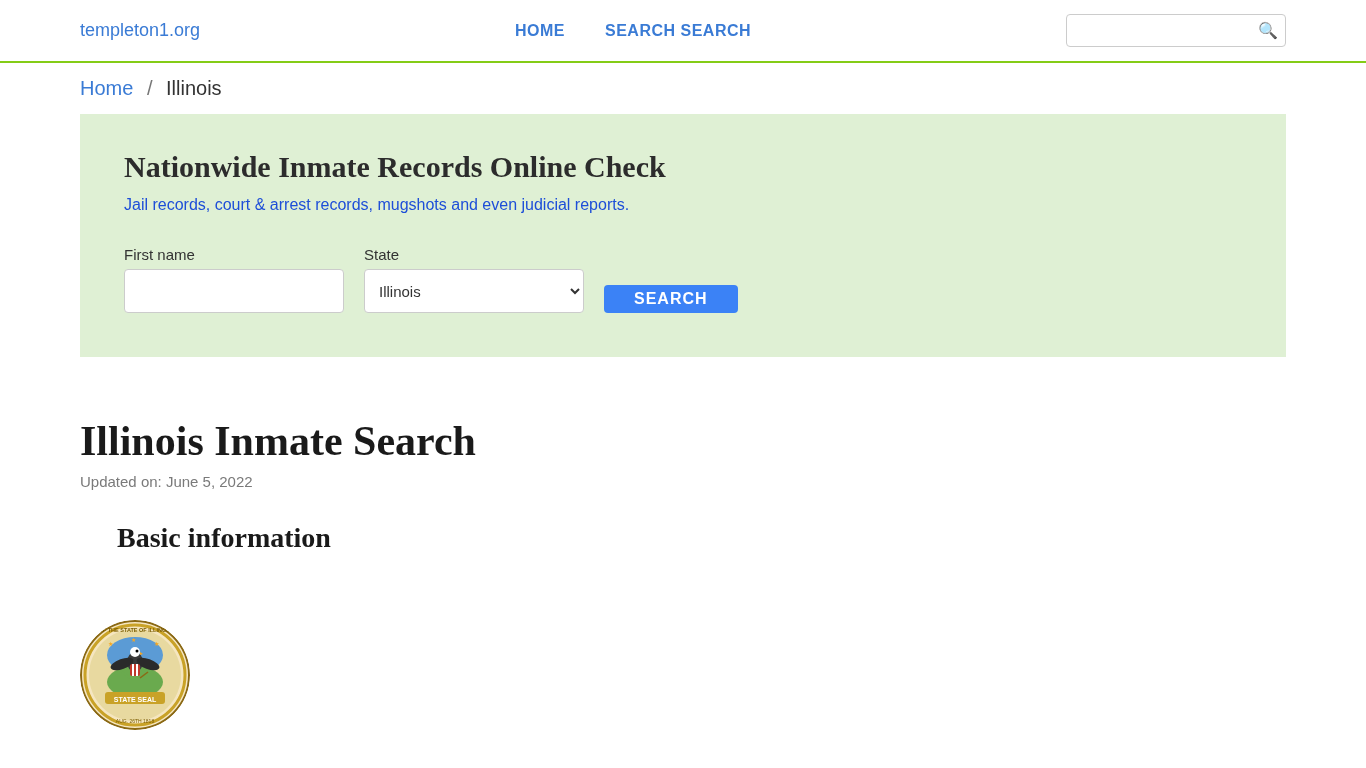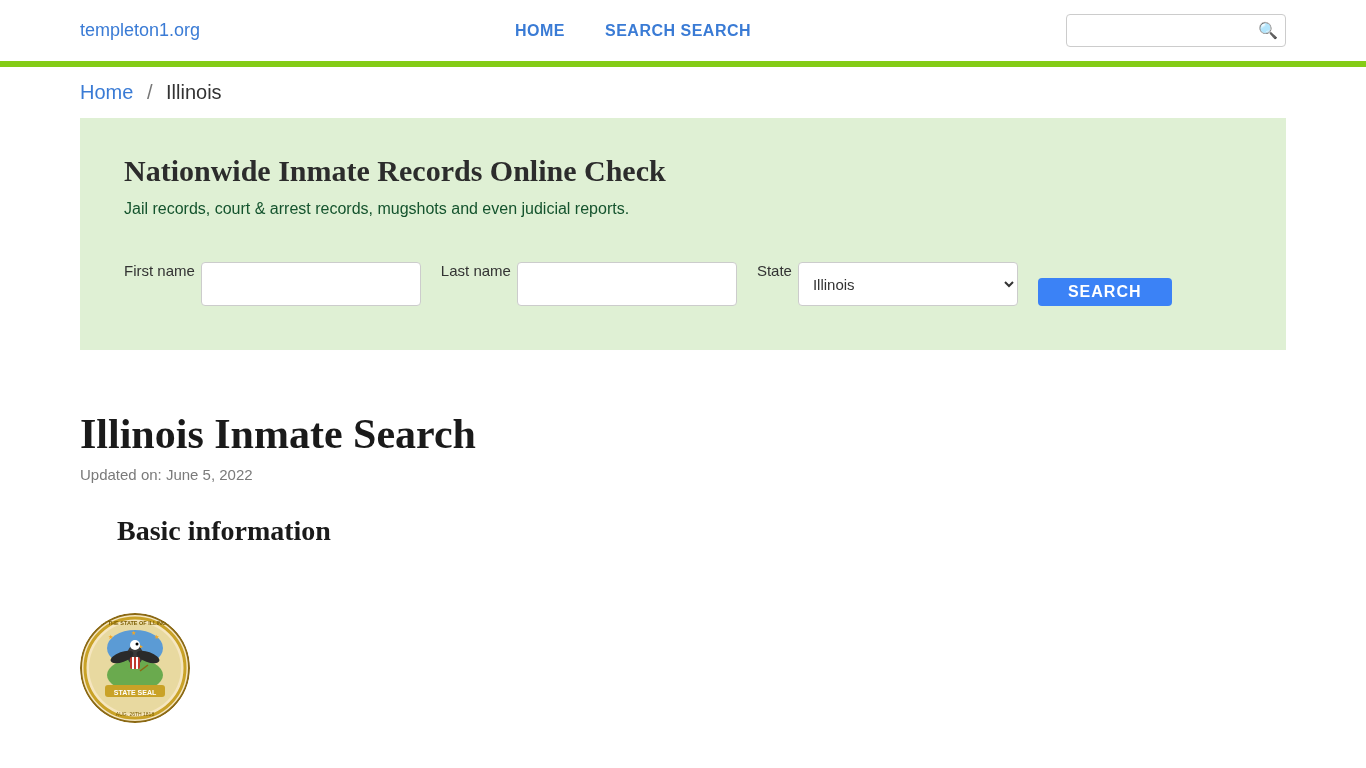--- a/index.html
+++ b/index.html
@@ -15,21 +15,21 @@
       font-size: 16px;
     }
 
     
     .navbar {
       display: flex;
       align-items: center;
       justify-content: space-between;
       padding: 14px 80px;
       background: #ffffff;
-      border-bottom: 6px solid #84cc16;
+      border-bottom: 2px solid #84cc16;
     }
 
     .navbar-brand {
       color: #3a7bd5;
       font-family: Arial, sans-serif;
       font-size: 18px;
       text-decoration: none;
       font-weight: normal;
     }
 
@@ -104,34 +104,34 @@
     .search-card-title {
       font-size: 30px;
       font-weight: 700;
       color: #2c2c2c;
       font-family: Georgia, serif;
       margin-bottom: 12px;
     }
 
     .search-card-subtitle {
       font-size: 16px;
-      color: #14532d;
-      font-family: Arial, sans-serif;
-      margin-bottom: 44px;
+      color: #1d4ed8;
+      font-family: Arial, sans-serif;
+      margin-bottom: 32px;
     }
 
     .search-form {
       display: flex;
       align-items: flex-end;
       gap: 20px;
     }
 
     .form-group {
       display: flex;
-      flex-direction: row;
+      flex-direction: column;
       gap: 6px;
     }
 
     .form-group label {
       font-family: Arial, sans-serif;
       font-size: 15px;
       color: #333333;
       font-weight: normal;
     }
 
@@ -271,24 +271,20 @@
   <span class="separator">/</span>
   <span class="current">Illinois</span>
 </div>
 
 <div class="search-card">
   <h1 class="search-card-title">Nationwide Inmate Records Online Check</h1>
   <p class="search-card-subtitle">Jail records, court &amp; arrest records, mugshots and even judicial reports.</p>
   <div class="search-form">
     <div class="form-group">
       <label>First name</label>
-      <input type="text" style="">
-    </div>
-    <div class="form-group">
-      <label>Last name</label>
       <input type="text" style="">
     </div>
     <div class="form-group">
       <label>State</label>
       <select>
         <option>Illinois</option>
         <option>Alabama</option>
         <option>Alaska</option>
         <option>Arizona</option>
         <option>Arkansas</option>

